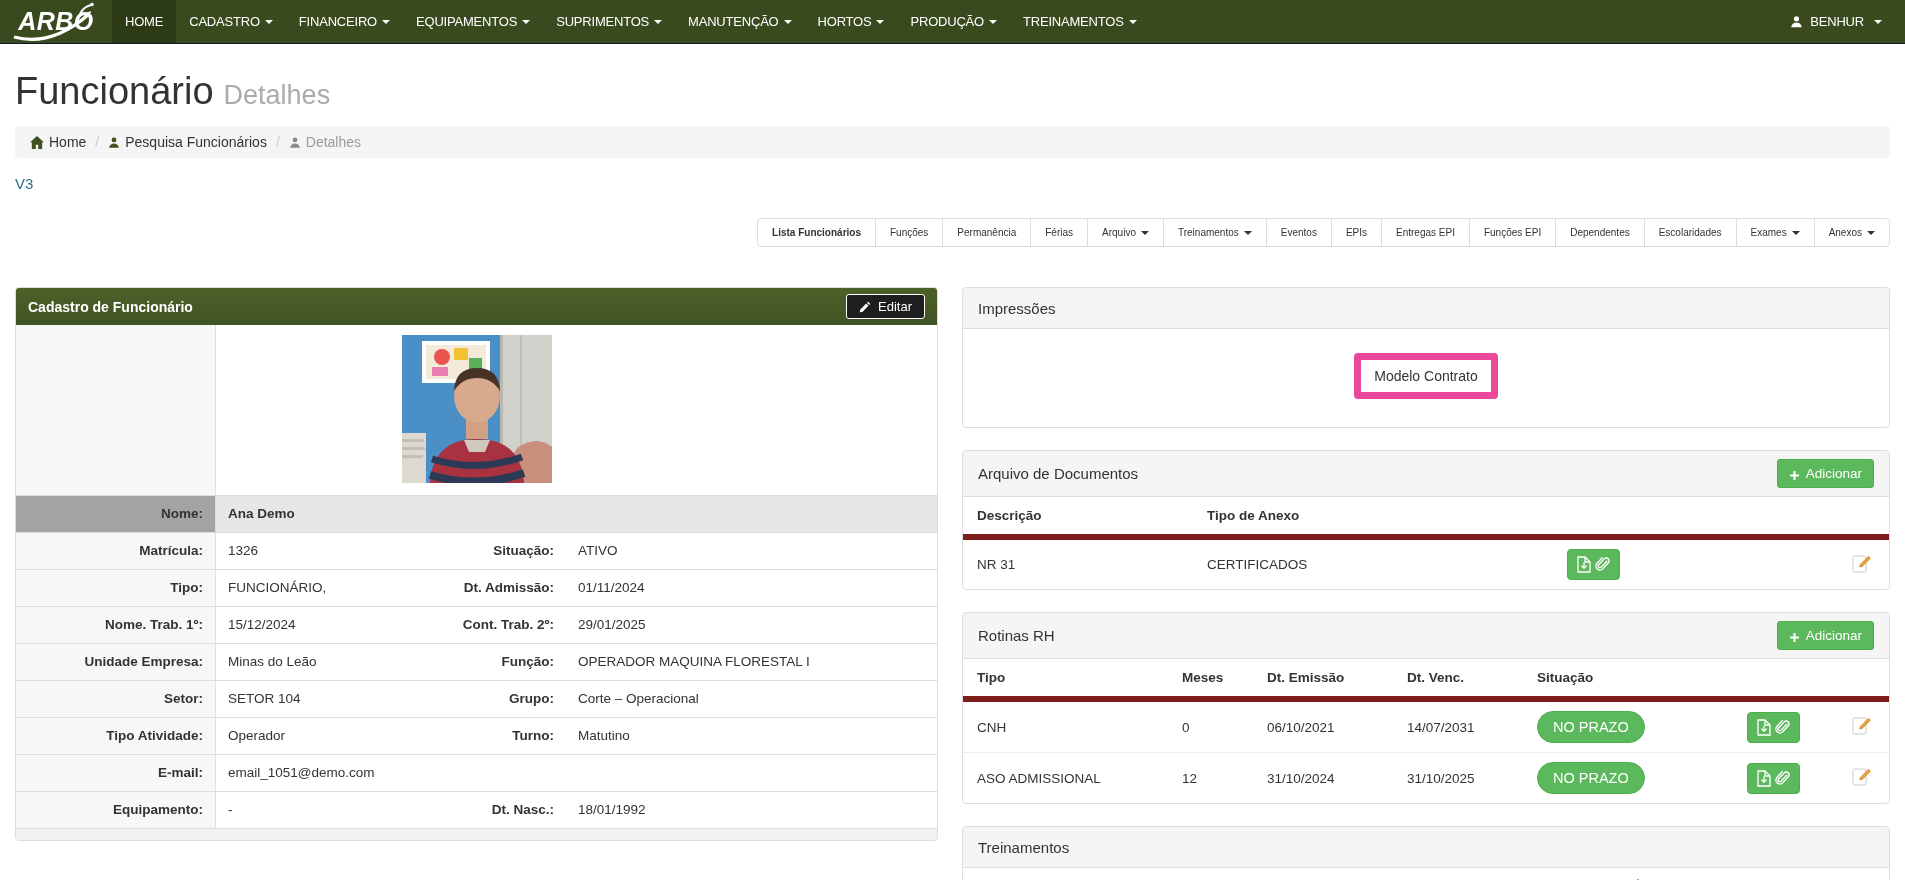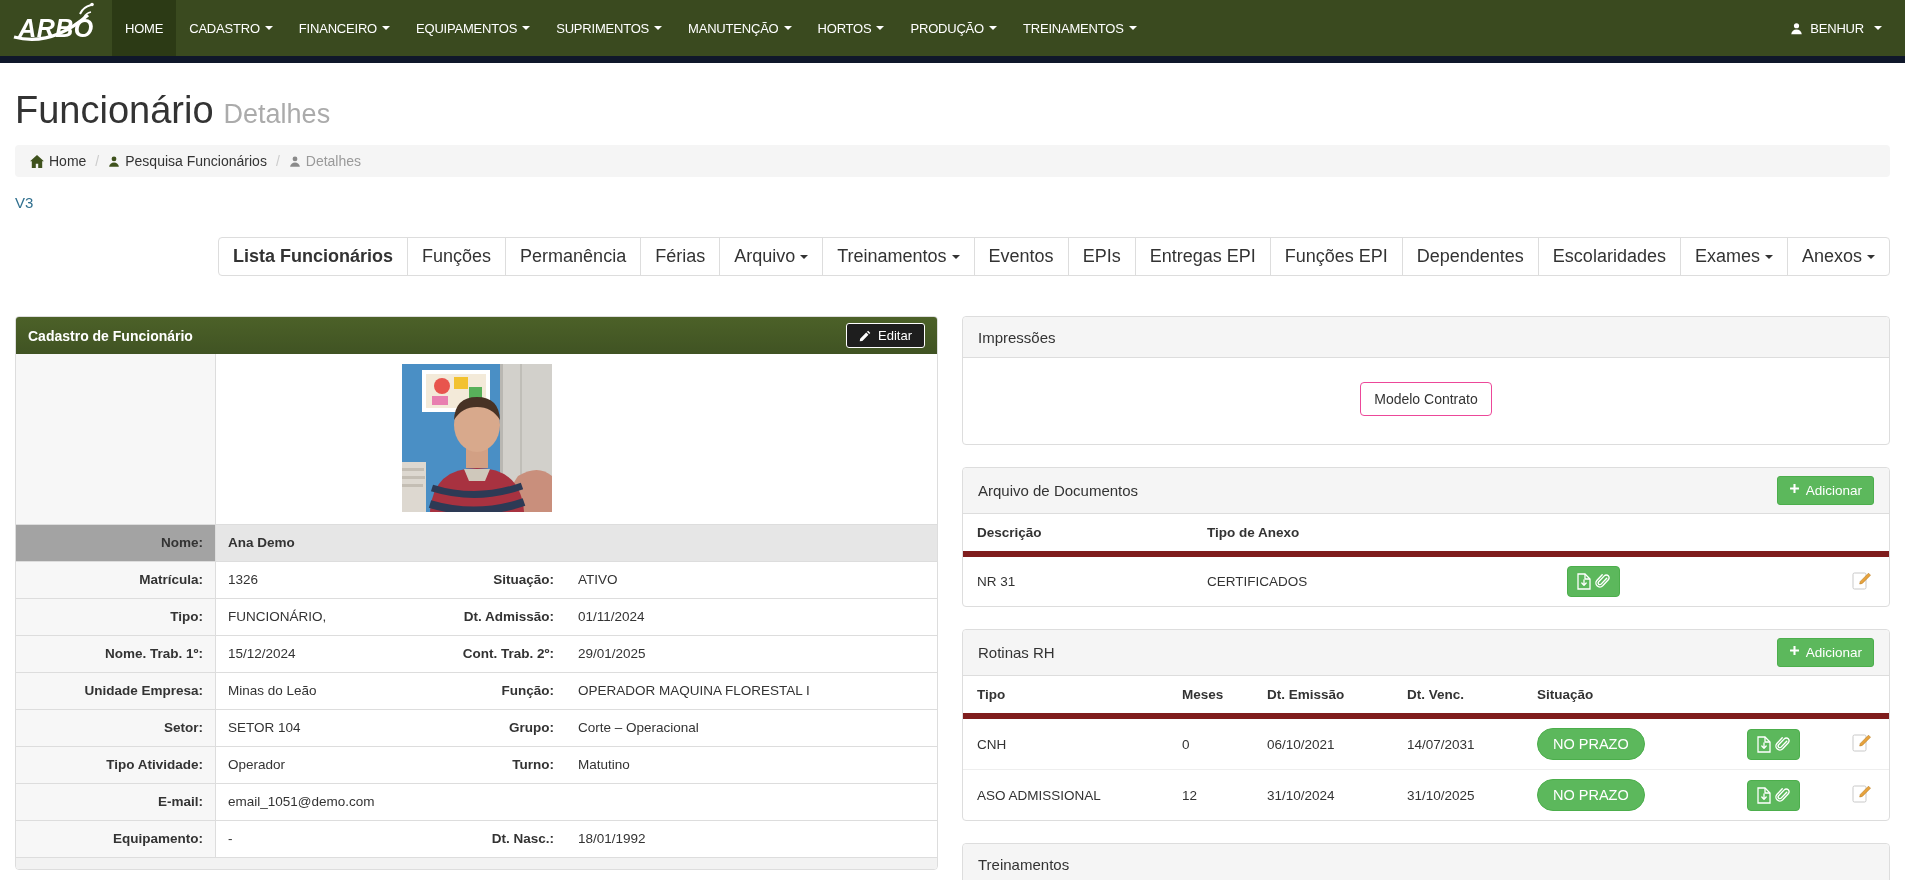--- a/index.html
+++ b/index.html
@@ -1,20 +1,20 @@
 <!DOCTYPE html>
 <html><head>
 <meta charset="utf-8">
 <style>
   * { box-sizing: border-box; margin: 0; padding: 0; }
   html,body { width:1905px; height:880px; overflow:hidden; background:#fff;
     font-family:"Liberation Sans","DejaVu Sans",sans-serif; color:#333; }
 
   
-  .navbar { height:63px; background:#3a4a1f; border-bottom:7px solid #0f172a;
+  .navbar { height:44px; background:#3a4a1f; border-bottom:1px solid #0f172a;
     display:flex; align-items:stretch; }
   .logo { width:112px; position:relative; display:flex; align-items:center;
     justify-content:center; cursor:pointer; }
   .logo-text { color:#fff; font-weight:bold; font-style:italic; font-size:25px;
     letter-spacing:.5px; position:relative; z-index:2; }
   .logo-svg { position:absolute; left:6px; top:1px; z-index:1; }
   .nav-item { display:flex; align-items:center; padding:0 13px; color:#fff;
     font-size:13px; letter-spacing:-0.2px; text-decoration:none; cursor:pointer; }
   .nav-item.active { background:#2c3a15; }
   .caret { display:inline-block; width:0; height:0; border-left:4px solid transparent;
@@ -35,21 +35,21 @@
   .crumb.current { color:#9a9a9a; cursor:default; }
   .crumb.current svg { color:#8a8a8a; }
   .crumb-sep { color:#ccc; margin:0 9px; }
   .crumb-sep::before { content:"/"; }
   .version { margin-top:17px; font-size:15px; color:#31708f; }
 
   
   .tabs-row { margin-top:26px; display:flex; justify-content:flex-end; }
   .tabgroup { display:inline-flex; border:1px solid #ddd; border-radius:4px;
     background:#fff; overflow:hidden; }
-  .tab { padding:8px 14px; font-size:18px; color:#333; border-left:1px solid #ddd;
+  .tab { padding:8px 14px; font-size:10px; color:#333; border-left:1px solid #ddd;
     cursor:pointer; white-space:nowrap; display:flex; align-items:center; }
   .tab:first-child { border-left:none; }
   .tab.active { font-weight:bold; }
   .tab .caret { color:#333; }
 
   
   .main { margin-top:40px; display:flex; gap:24px; align-items:flex-start; }
   .left-col { width:923px; flex:none; }
   .right-col { flex:1; min-width:0; }
 
@@ -78,23 +78,23 @@
   .card-foot { height:12px; background:#f2f2f2; border-top:1px solid #ddd; }
 
   
   .panel { border:1px solid #ddd; border-radius:4px; background:#fff; margin-bottom:22px; }
   .panel-head { background:#f5f5f5; border-bottom:1px solid #ddd;
     border-radius:4px 4px 0 0; padding:10px 15px; font-size:15px; color:#333;
     display:flex; align-items:center; justify-content:space-between; min-height:41px; }
   .panel-head.with-btn { padding:7px 15px; min-height:46px; }
   .btn-add { background:#5cb85c; border:1px solid #4cae4c; border-radius:3px;
     color:#fff; font-size:13.5px; padding:6px 11px; display:inline-flex;
-    align-items:flex-start; gap:6px; cursor:pointer;margin-left:25px; }
+    align-items:flex-end; gap:6px; cursor:pointer;margin-left:25px; }
   .impress-body { padding:24px 0 28px; display:flex; justify-content:center; }
-  .btn-contract { background:#fff; border:1px solid #ec4899; border-radius:4px;
+  .btn-contract { background:#fff; border:7px solid #ec4899; border-radius:4px;
     color:#333; font-size:14px; padding:8px 13px; cursor:pointer; }
 
   table { width:100%; border-collapse:collapse; font-size:13.5px; }
   th { text-align:left; font-weight:bold; padding:11px 14px; border-bottom:6px solid #7f1d1d;
     color:#333; white-space:nowrap; }
   td { padding:9px 14px; border-top:1px solid #eee; vertical-align:middle;
     white-space:nowrap; }
   tbody tr:first-child td { border-top:none; }
   .cell-right { text-align:right; padding-right:18px; }
 

